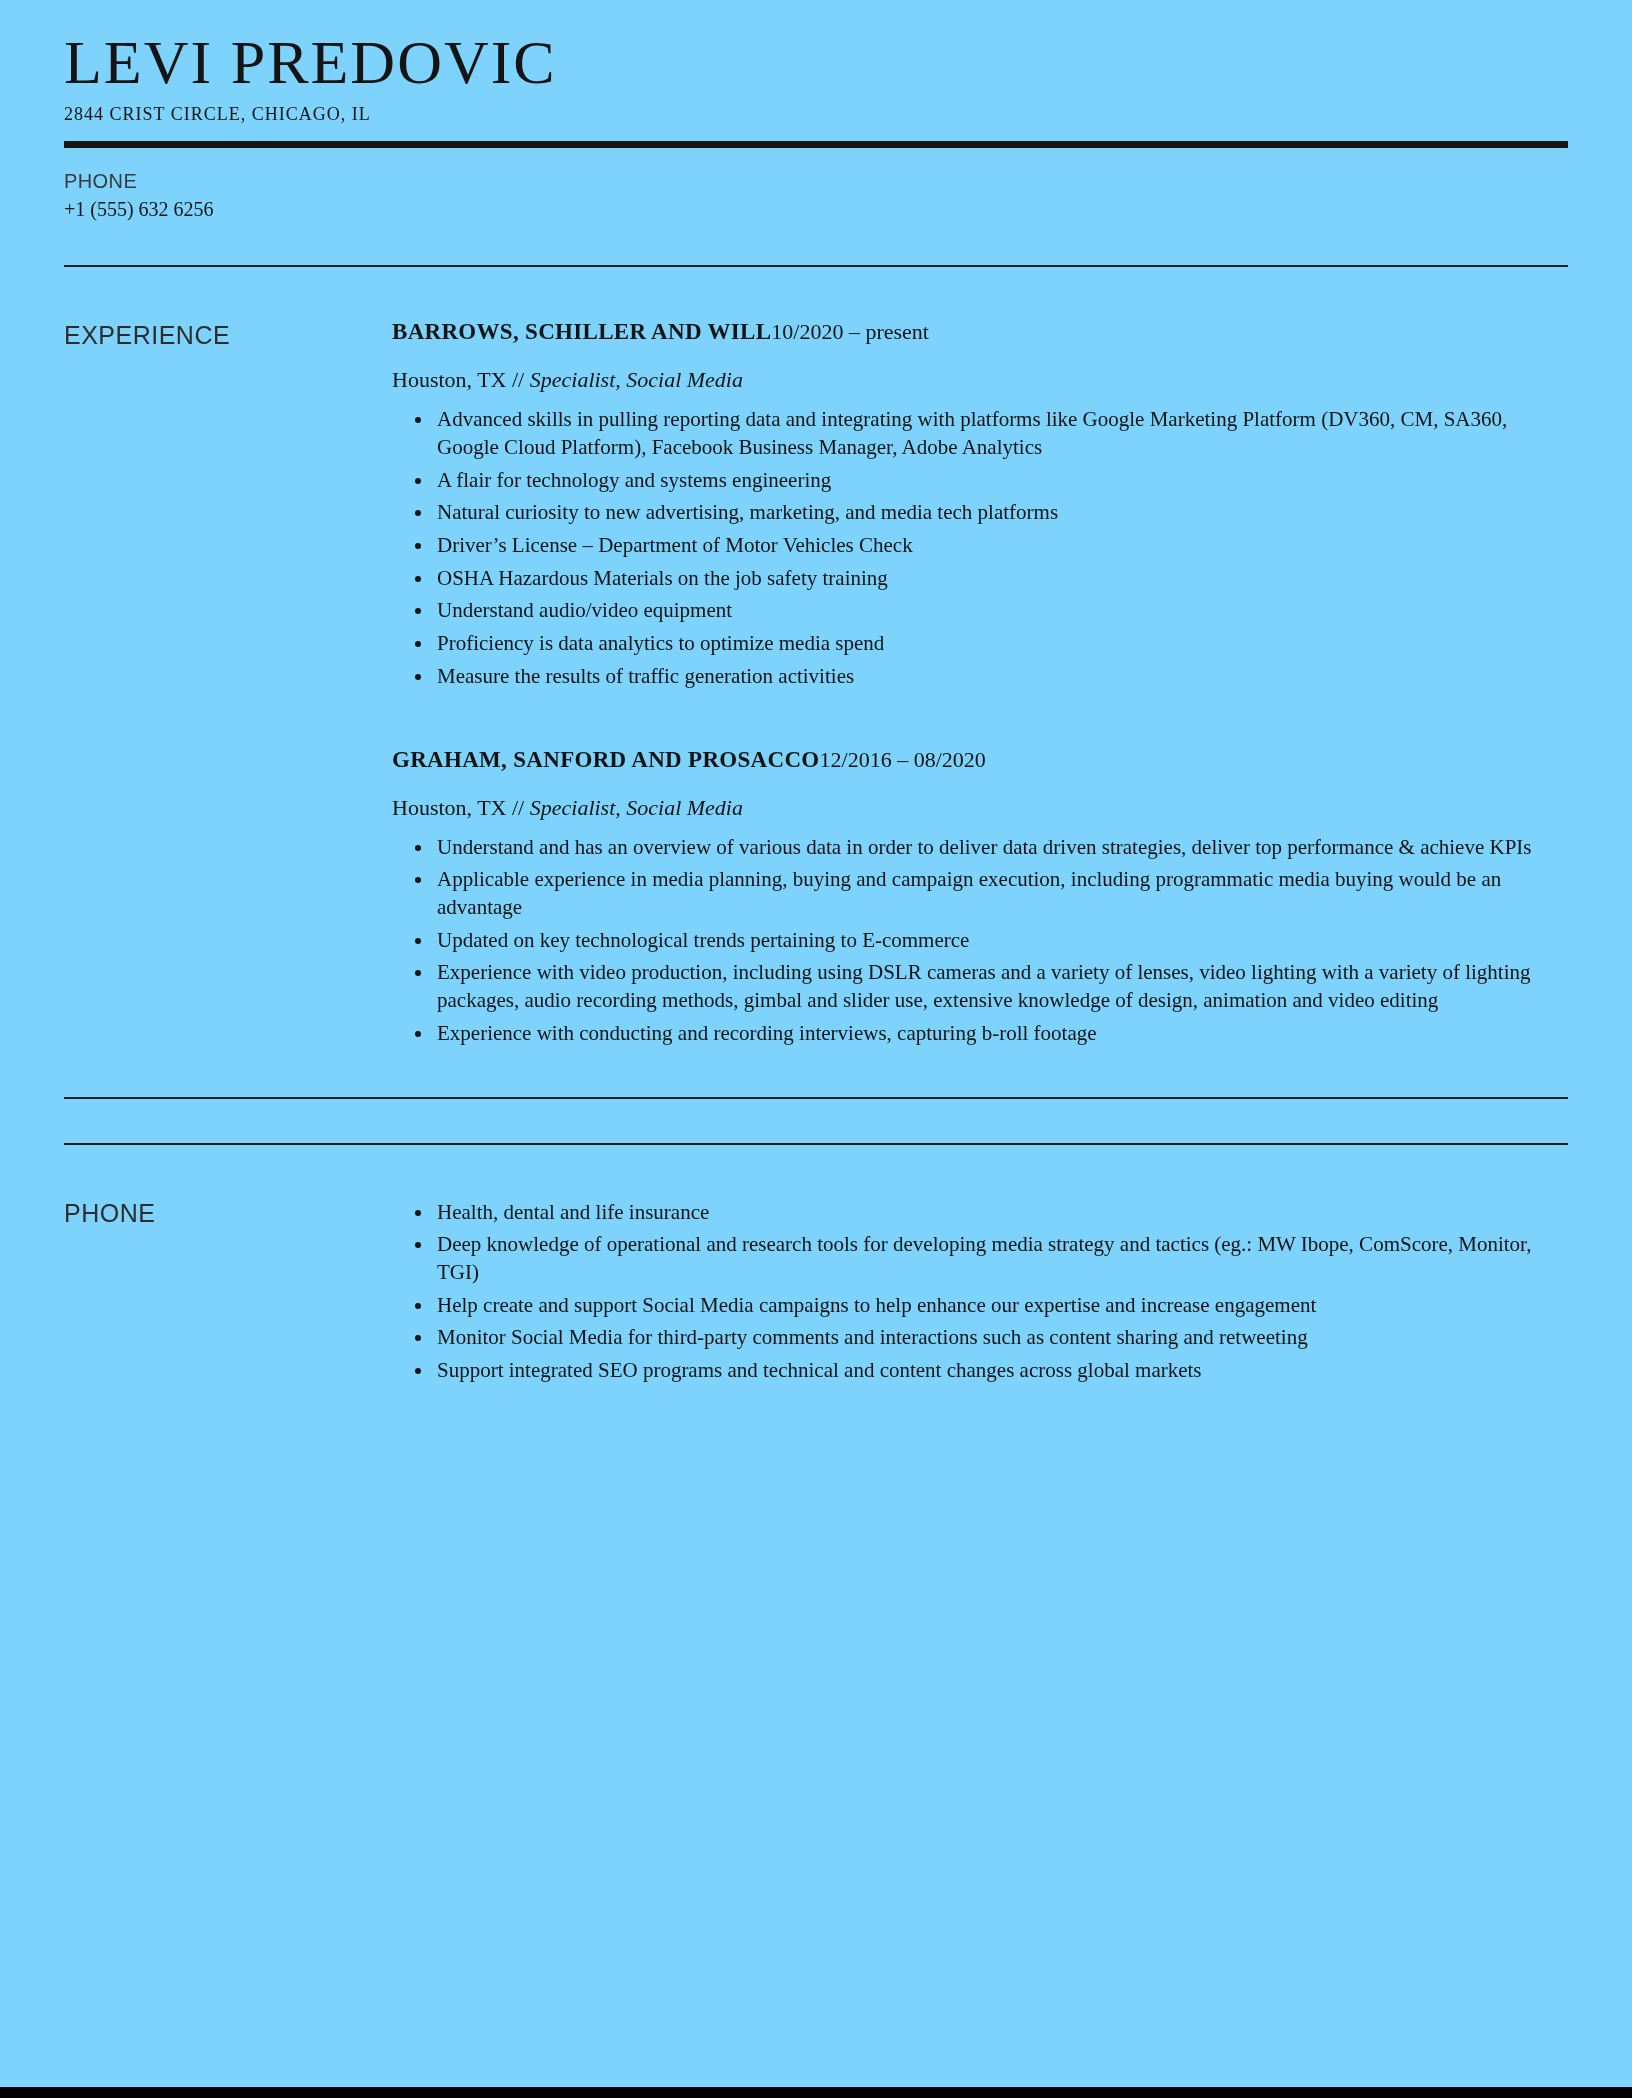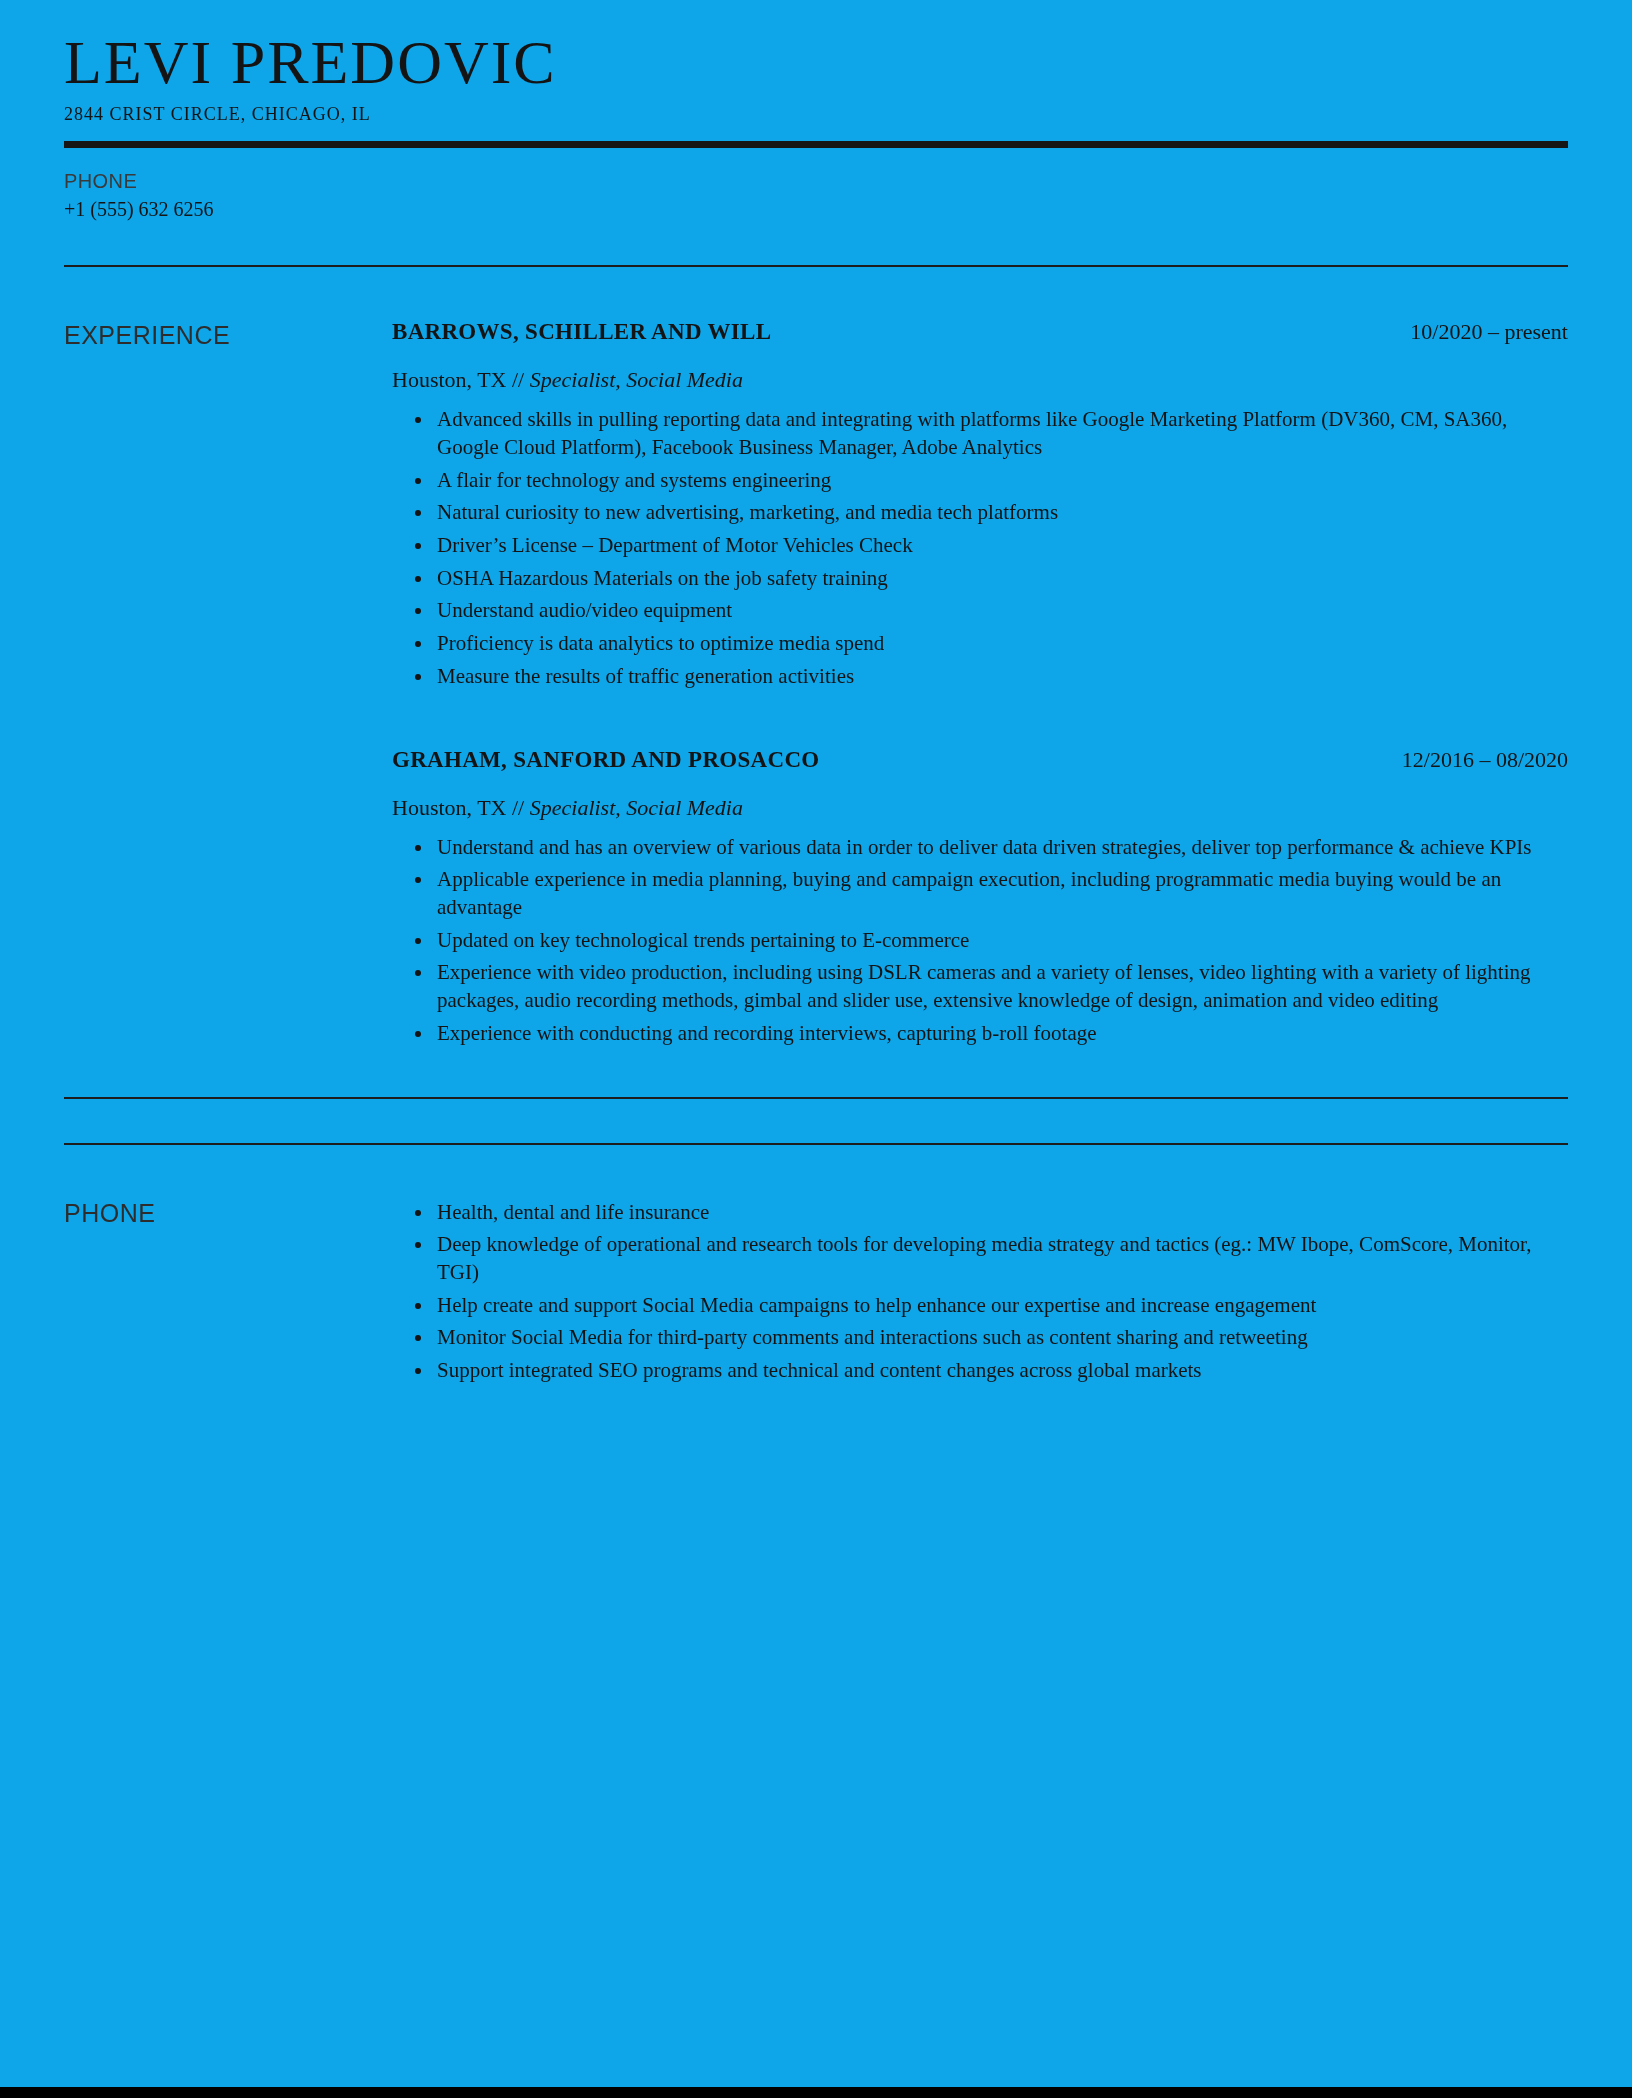--- a/index.html
+++ b/index.html
@@ -2,21 +2,21 @@
 <html><head>
 <meta charset="utf-8">
 <style>
   * { box-sizing: border-box; }
   html, body { margin: 0; padding: 0; background: #e8e8e8; }
   .page {
     position: relative;
     width: 1632px;
     height: 2098px;
     margin: 0 auto;
-    background: #0ea5e9;
+    background: #7dd3fc;
     padding: 30px 64px 0 64px;
     font-family: "Liberation Serif", serif;
     color: #141414;
     overflow: hidden;
   }
   
   .person-name {
     margin: 0;
     font-size: 62px;
     line-height: 1.05;
@@ -59,21 +59,20 @@
   .section-label {
     font-family: "Liberation Sans", sans-serif;
     font-size: 25px;
     letter-spacing: 0.5px;
     color: #2d2d2d;
     padding-top: 2px;
   }
   .job + .job { margin-top: 56px; }
   .job-header {
     display: flex;
-    justify-content: space-between;
     align-items: baseline;
   }
   .company {
     margin: 0;
     font-size: 23px;
     font-weight: 700;
     letter-spacing: 0.3px;
   }
   .dates { font-size: 22px; white-space: nowrap; }
   .job-subtitle { margin-top: 22px; font-size: 22px; }

